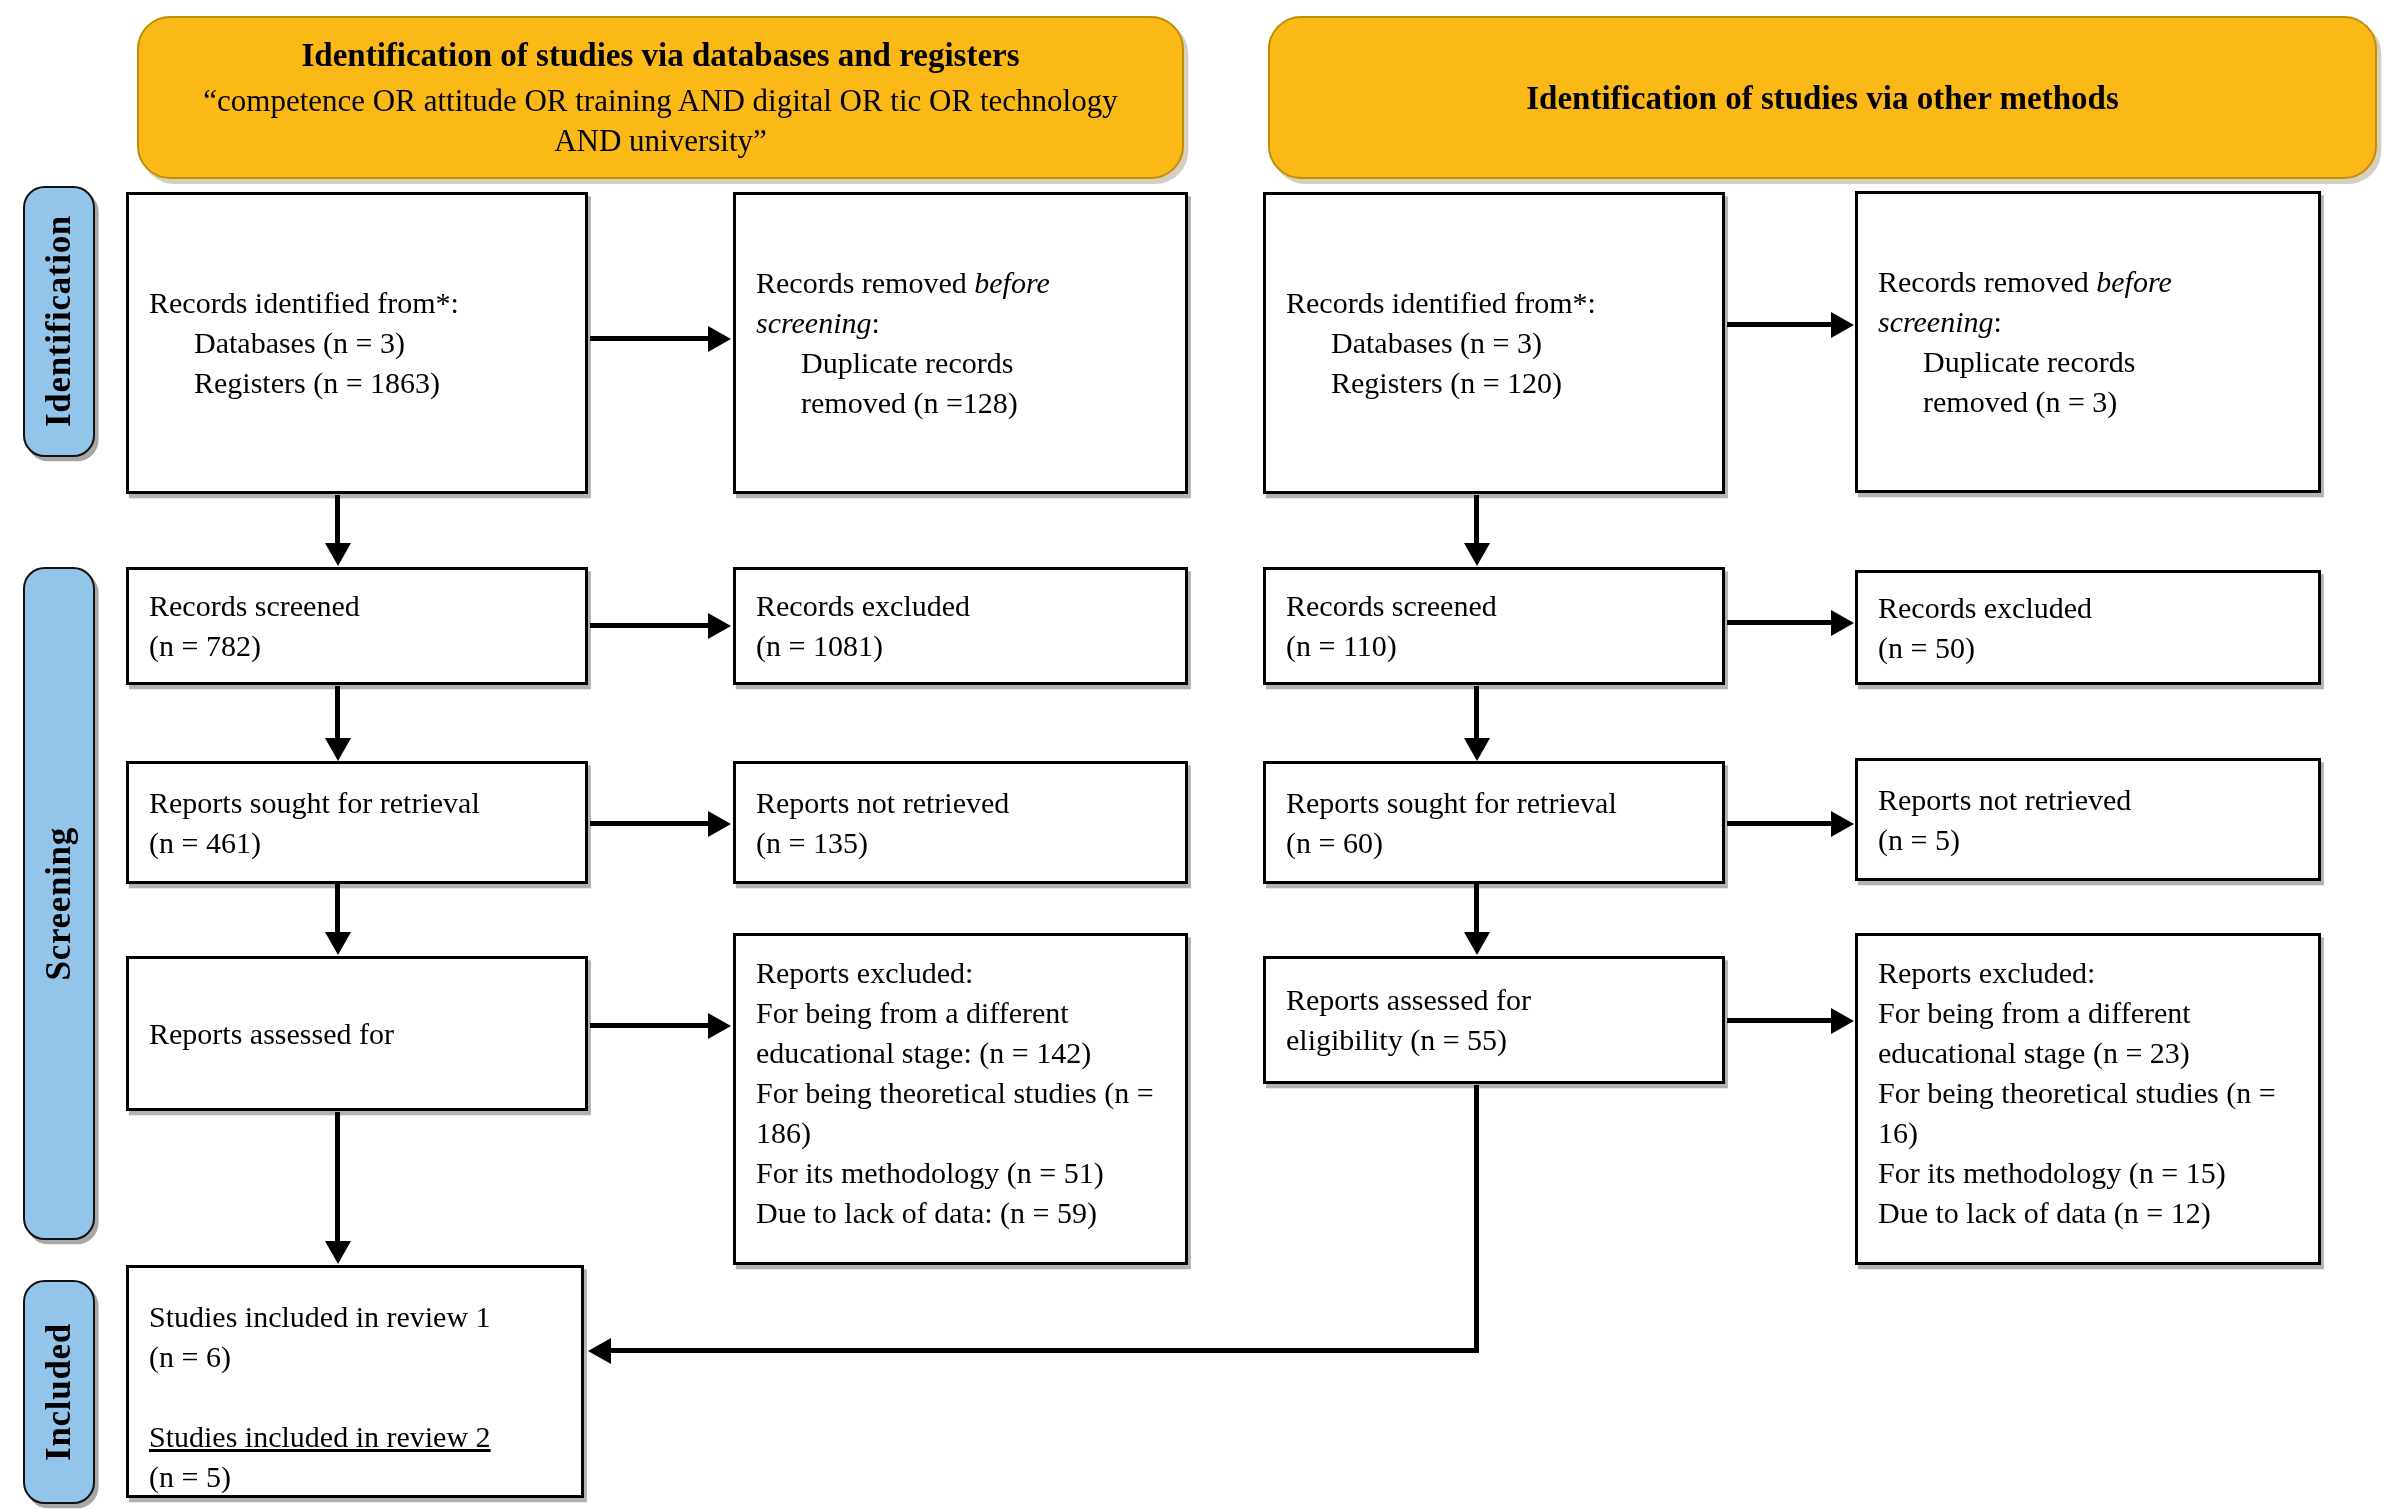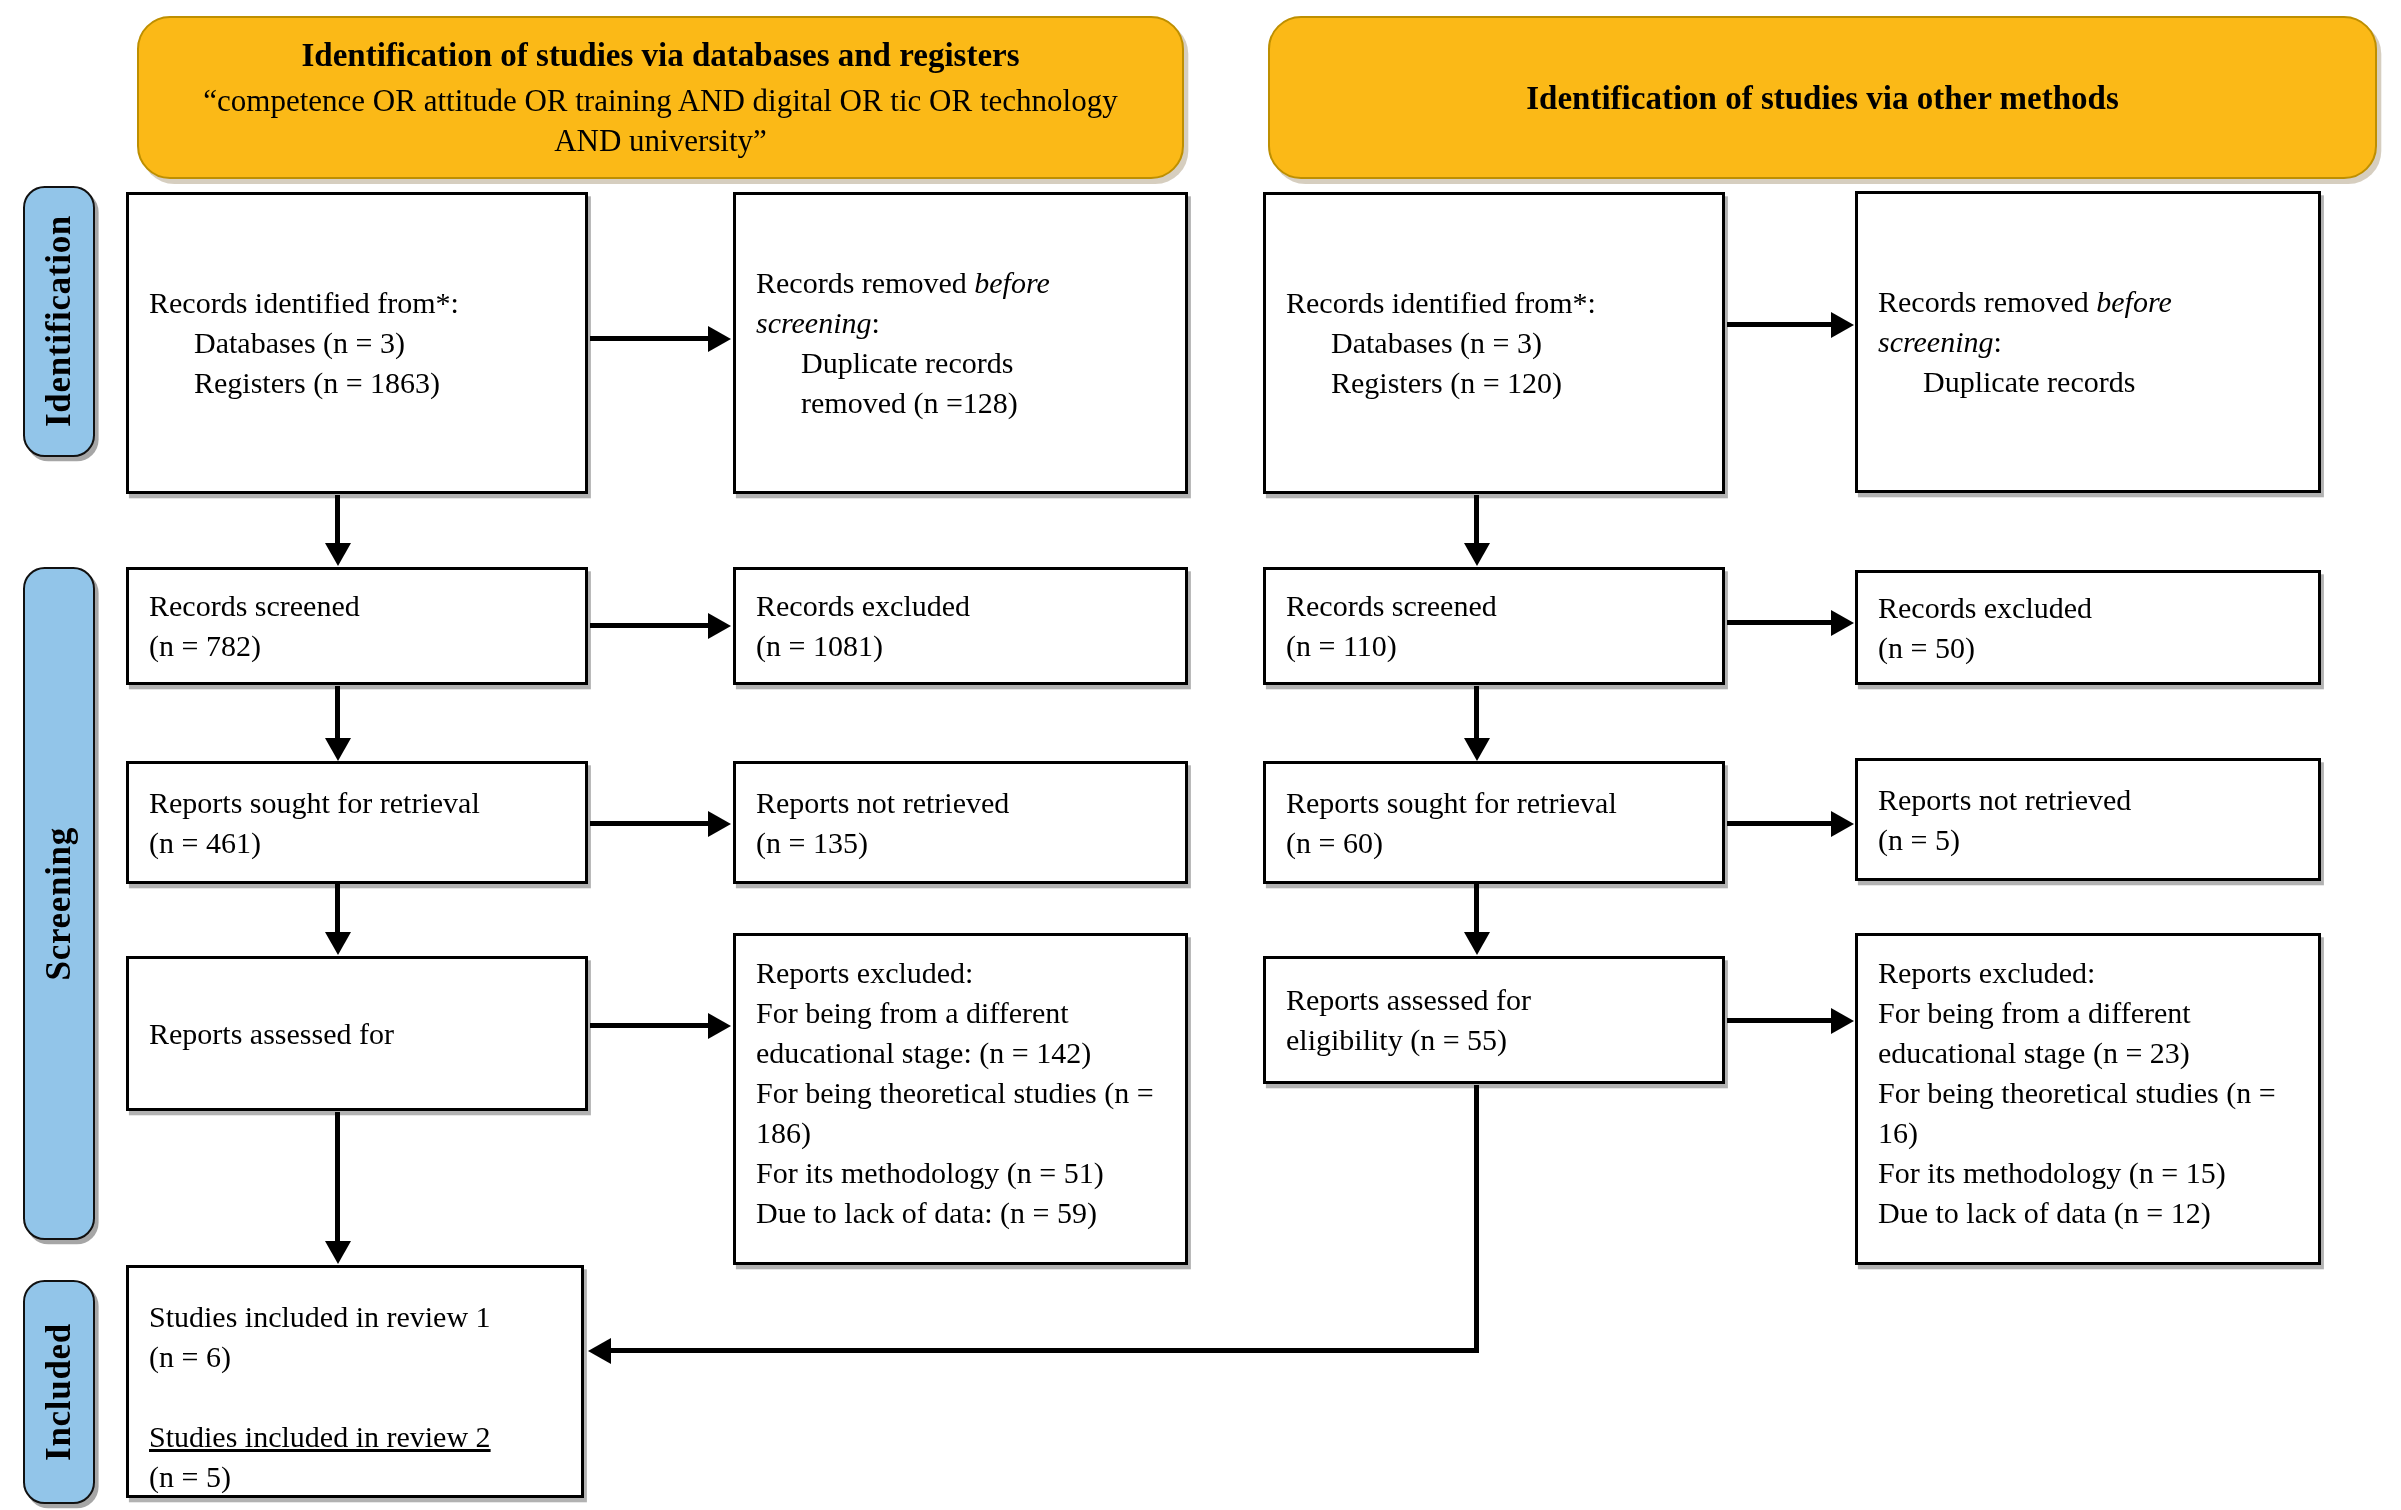--- a/index.html
+++ b/index.html
@@ -133,20 +133,21 @@
 
 <div class="box vcenter" style="left:1263px;top:192px;width:462px;height:302px;">
   <div class="line">Records identified from*:</div>
   <div class="line indent">Databases (n = 3)</div>
   <div class="line indent">Registers (n = 120)</div>
 </div>
 
 <div class="box vcenter" style="left:1855px;top:191px;width:466px;height:302px;">
   <div class="line"><span>Records removed </span><i>before screening</i><span>:</span></div>
   <div class="line indent">Duplicate records</div>
+  <div class="line indent">removed (n = 3)</div>
 </div>
 
 <div class="box vcenter" style="left:1263px;top:567px;width:462px;height:118px;">
   <div class="line">Records screened</div>
   <div class="line">(n = 110)</div>
 </div>
 
 <div class="box vcenter" style="left:1855px;top:570px;width:466px;height:115px;">
   <div class="line">Records excluded</div>
   <div class="line">(n = 50)</div>

